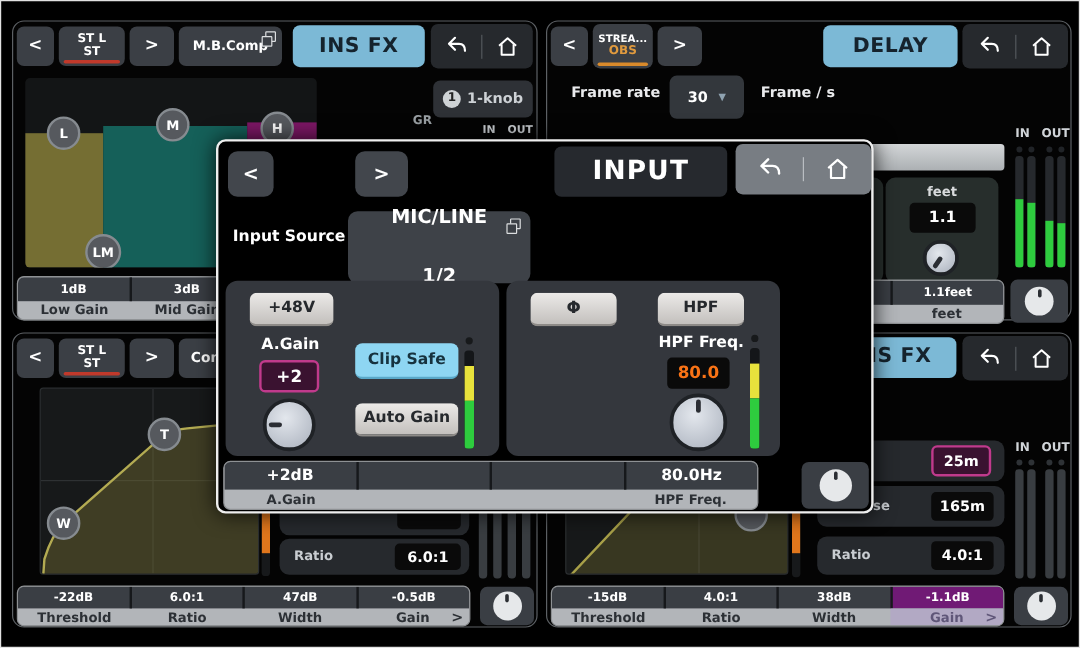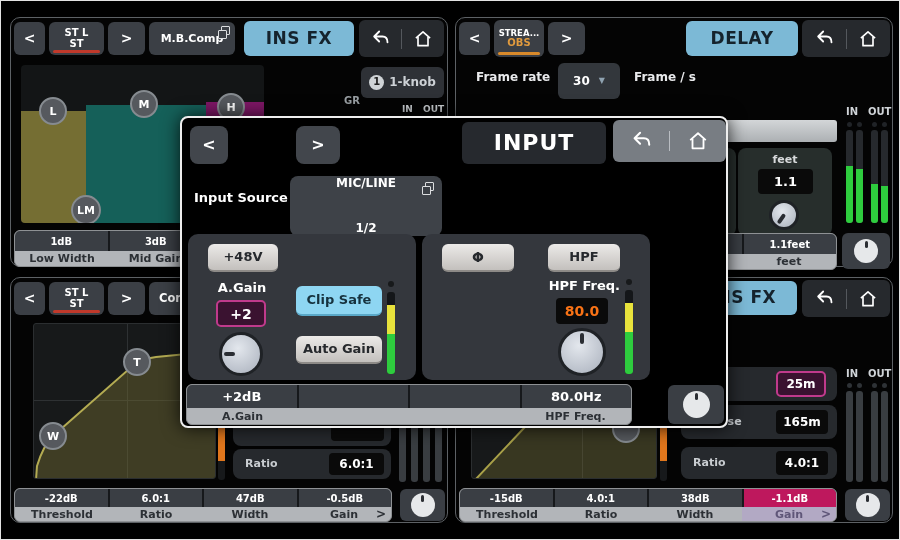--- a/index.html
+++ b/index.html
@@ -19,21 +19,21 @@
   .t{position:absolute;font-weight:bold;white-space:nowrap;}
   
   .bbar{position:absolute;border:1px solid #8e9194;border-radius:6px;overflow:hidden;background:#b2b5b9;}
   .bbar .vals{display:flex;background:#3a3e44;}
   .bbar .vals .cell{flex:1;display:flex;align-items:center;justify-content:center;
                     color:#fff;font-weight:bold;font-size:10px;}
   .bbar .vals .cell + .cell{border-left:2px solid #16181b;}
   .bbar .labs{display:flex;position:relative;}
   .bbar .labs .cell{flex:1;display:flex;align-items:center;justify-content:center;
                     color:#2c3035;font-weight:bold;font-size:11px;}
-  .bbar .vals .cell.hl{background:#be185d;}
+  .bbar .vals .cell.hl{background:#701a75;}
   .bbar .labs .cell.hl-lab{background:#b2a9c4;color:#5f5678;}
   .bbar .chev{position:absolute;right:5px;top:0;bottom:0;display:flex;align-items:center;
               color:#2c3035;font-weight:bold;font-size:12px;}
   
   .knobsq{position:absolute;background:#3a3e44;border-radius:6px;display:flex;align-items:center;justify-content:center;}
   .knobicon{width:24px;height:24px;border-radius:50%;background:#e6e8ea;position:relative;}
   .knobicon::after{content:"";position:absolute;left:50%;top:2px;width:3px;height:7px;margin-left:-1.5px;
                    background:#2b2e33;border-radius:2px;}
   
   .handle{position:absolute;border-radius:50%;background:#56595e;border:2px solid #868b90;
@@ -121,21 +121,21 @@
     </div>
 
     <div class="bbar" style="left:3px;top:212px;width:378px;">
       <div class="vals" style="height:20px;">
         <div class="cell">1dB</div>
         <div class="cell">3dB</div>
         <div class="cell"></div>
         <div class="cell"></div>
       </div>
       <div class="labs" style="height:15px;">
-        <div class="cell">Low Width</div>
+        <div class="cell">Low Gain</div>
         <div class="cell">Mid Gain</div>
         <div class="cell"></div>
         <div class="cell"></div>
       </div>
     </div>
   </div>
 
   <div class="panel" style="left:455px;top:17px;width:438px;height:250px;">
     <div class="btn" style="left:3px;top:4px;width:31px;height:33px;font-size:14px;">
         <span>&lt;</span>
@@ -397,21 +397,21 @@
       <span class="div"></span>
       <span>
           <svg width="22" height="22" viewBox="0 0 24 24" fill="none" stroke="#fff" stroke-width="2" stroke-linejoin="round">
             <path d="M3.5 11 L12 3.5 L20.5 11"></path>
             <path d="M6 9.5 V20 H18 V9.5"></path>
           </svg>
         </span>
     </div>
 
     <span class="t" style="left:12px;top:72px;font-size:13px;color:#fff;">Input Source</span>
-    <div class="btn" style="left:108px;top:58px;width:152px;height:60px;background:#3e4248;border-radius:8px;font-size:12px;flex-direction:column;gap:32px;">
+    <div class="btn" style="left:108px;top:58px;width:152px;height:60px;background:#3e4248;border-radius:8px;font-size:16px;flex-direction:column;gap:32px;">
       <span>MIC/LINE</span>
       <span>1/2</span>
       <span class="copyicon" style="right:8px;top:6px;"></span>
     </div>
 
     <div class="abs" style="left:6px;top:116px;width:228px;height:146px;background:#34373d;border-radius:10px;">
       <div class="btn lightbtn" style="left:20px;top:10px;width:70px;height:28px;font-size:13px;">
           <span>+48V</span>
         </div>
       <span class="t" style="left:14px;top:46px;width:80px;text-align:center;font-size:13px;color:#fff;">A.Gain</span>

